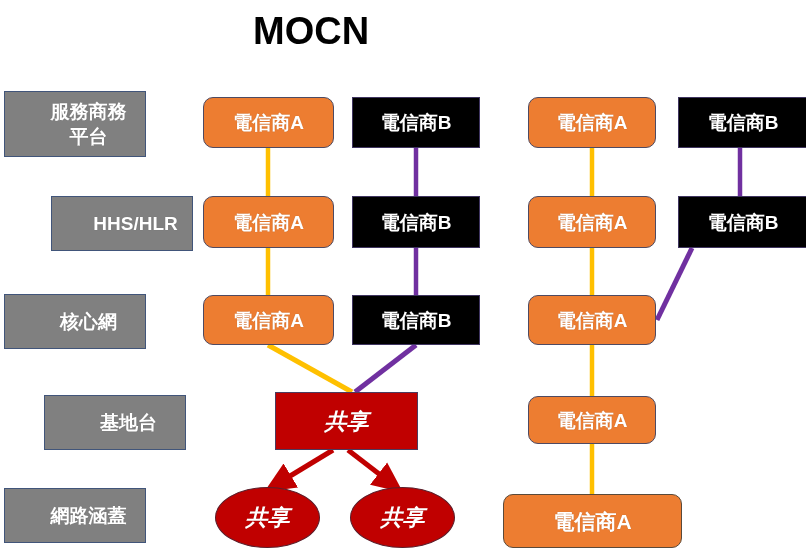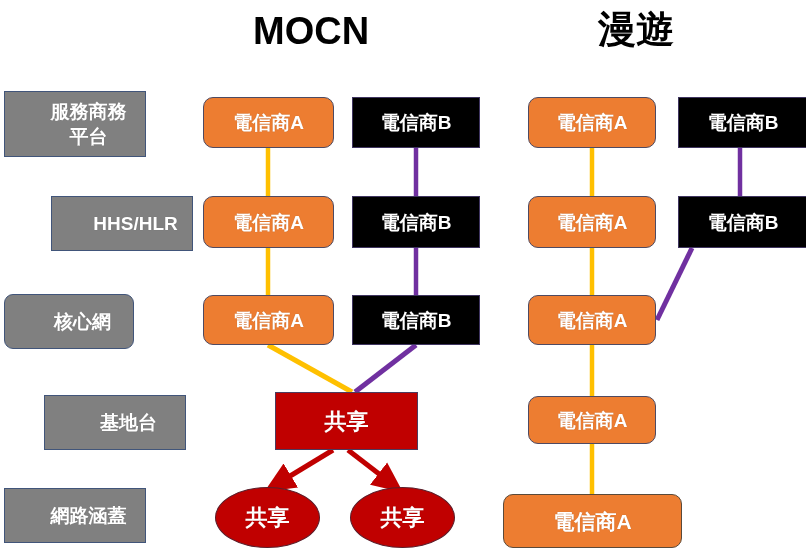--- a/index.html
+++ b/index.html
@@ -53,35 +53,34 @@
     font-weight: bold;
     line-height: 25px;
     text-align: center;
     white-space: pre-line;
     border: 1.5px solid #3d4f66;
     text-shadow: 0 0 1px rgba(0,0,0,0.25);
   }
   .node.gray   { background: #808080; border-color: #41557a; padding-left: 27px; }
   .node.orange { background: #ED7D31; border-color: #4e4a62; border-radius: 10px; }
   .node.purple { background: #000000; border-color: #3f3560; }
-  .node.red    { background: #C00000; border-color: #4b3b5e; }
+  .node.red    { background: #C00000; border-color: #4b3b5e; font-style: italic; }
 
   .ellipse {
     border-radius: 50%;
   }
   .ellipse.red    { background: #C00000; border: 1.5px solid #5a1f2c; }
   .ellipse.orange { background: #ED7D31; border: 1.5px solid #5a4a3a; }
 </style>
 </head>
 <body>
 
 <div id="canvas">
 
   <div class="title" id="title-mocn">MOCN</div>
-  <div class="title" id="title-roam">漫遊</div>
 
   <svg id="links" viewBox="0 0 806 555" preserveAspectRatio="none">
     <defs>
       <marker id="arrow-red" markerWidth="7" markerHeight="7" refX="4.4" refY="3.2" orient="auto" markerUnits="strokeWidth">
         <path d="M0,0.4 L6.2,3.2 L0,6.0 z" fill="#C00000"></path>
       </marker>
     </defs>
 
     <line x1="268" y1="148" x2="268" y2="196" stroke="#FFC000" stroke-width="4.5"></line>
     <line x1="268" y1="248" x2="268" y2="295" stroke="#FFC000" stroke-width="4.5"></line>
@@ -101,21 +100,21 @@
 
     <line x1="740" y1="148" x2="740" y2="196" stroke="#7030A0" stroke-width="4.5"></line>
     <line x1="692" y1="248" x2="657" y2="320" stroke="#7030A0" stroke-width="5"></line>
   </svg>
 
   <div class="node gray" style="left:4px;  top:91px;  width:142px; height:66px;">服務商務
 平台</div>
 
   <div class="node gray" style="left:16px;  top:196px; width:142px; height:55px;margin-left:35px;">HHS/HLR</div>
 
-  <div class="node gray" style="left:4px;  top:294px; width:130px; height:55px;border-radius:9px;">核心網</div>
+  <div class="node gray" style="left:4px;  top:294px; width:142px; height:55px;">核心網</div>
 
   <div class="node gray" style="left:4px;  top:395px; width:142px; height:55px;margin-left:40px;">基地台</div>
 
   <div class="node gray" style="left:4px;  top:488px; width:142px; height:55px;">網路涵蓋</div>
 
   <div class="node orange" style="left:203px; top:97px;  width:131px; height:51px;">電信商A</div>
 
   <div class="node purple" style="left:352px; top:97px;  width:128px; height:51px;">電信商B</div>
 
   <div class="node orange" style="left:203px; top:196px; width:131px; height:52px;">電信商A</div>

